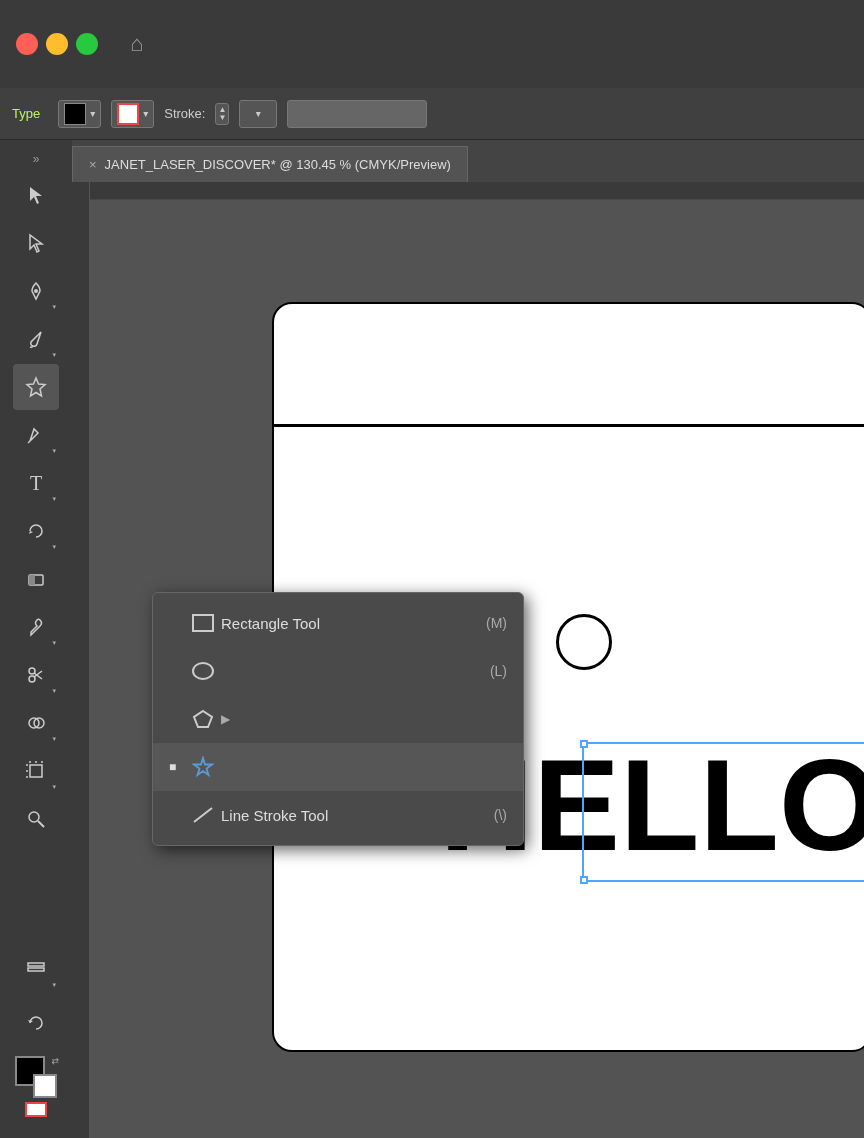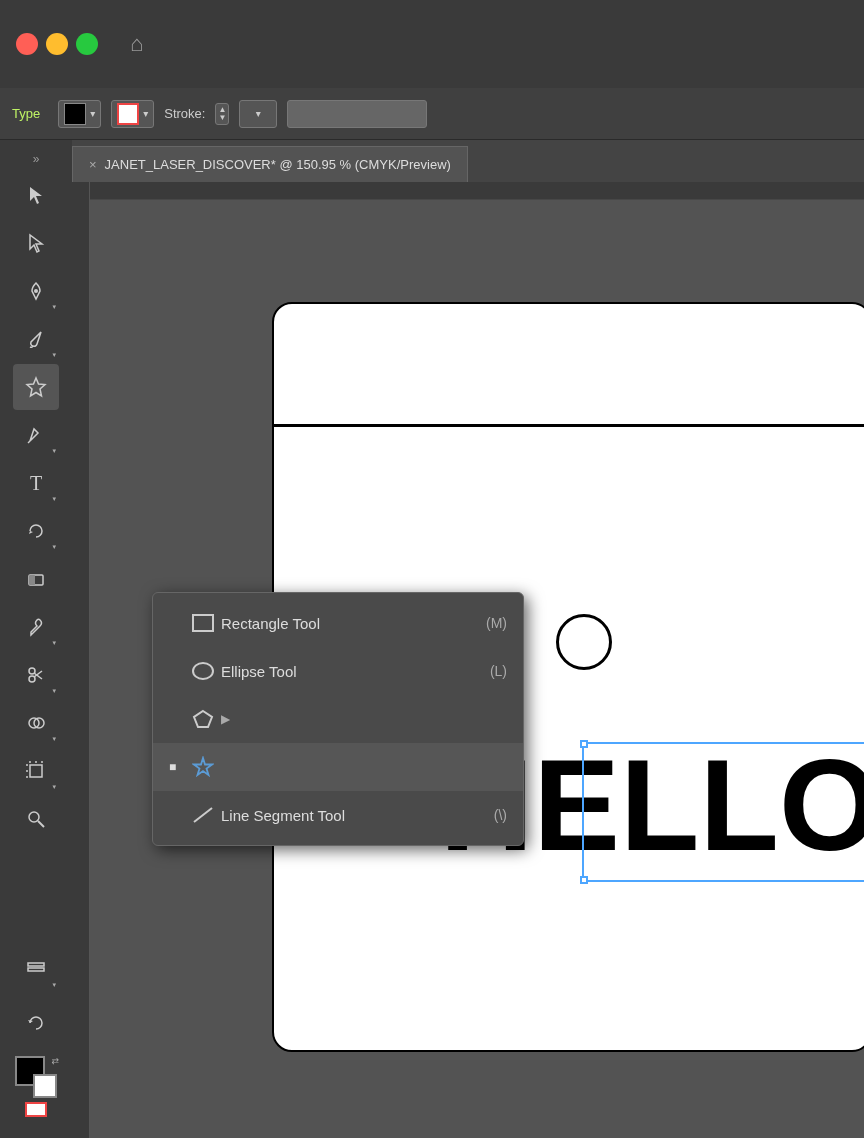--- a/index.html
+++ b/index.html
@@ -610,21 +610,21 @@
         <div class="none-swatch-inner"></div>
       </div>
     </div>
   </div>
 
   <div class="canvas-area">
 
     <div class="tab-bar">
       <div class="tab">
         <span class="tab-close">×</span>
-        <span>JANET_LASER_DISCOVER* @ 150.95 % (CMYK/Preview)</span>
+        <span>JANET_LASER_DISCOVER* @ 130.45 % (CMYK/Preview)</span>
       </div>
     </div>
 
     <div class="canvas-wrapper">
 
       <div class="ruler-top" style="position:absolute; top:0; left:18px; right:0; z-index:2;">
         <svg width="100%" height="18" style="display:block;">
           <rect width="100%" height="18" fill="#3a3a3a"></rect>
 
           <line x1="0" y1="18" x2="100%" y2="18" stroke="#555" stroke-width="1"></line>
@@ -658,21 +658,20 @@
           </div>
           <span class="menu-label">Rectangle Tool</span>
           <span class="menu-shortcut">(M)</span>
         </div>
 
         <div class="menu-item">
           <span class="menu-check"> </span>
           <div class="menu-icon">
             <div class="ellipse-icon"></div>
           </div>
-          <span class="menu-label">Ellipse Tool</span>
           <span class="menu-shortcut">(L)</span>
         </div>
 
         <div class="menu-item">
           <span class="menu-check"> </span>
           <div class="menu-icon polygon-icon">
             <svg width="22" height="20" viewBox="0 0 22 20">
               <polygon points="11,2 20,8 16,18 6,18 2,8" fill="none" stroke="#ccc" stroke-width="2"></polygon>
             </svg>
           </div>
@@ -690,20 +689,20 @@
 
         <div class="menu-item">
           <span class="menu-check"> </span>
           <div class="menu-icon">
             <div style="width:22px;height:22px;display:flex;align-items:center;justify-content:center;">
               <svg width="22" height="22" viewBox="0 0 22 22">
                 <line x1="2" y1="18" x2="20" y2="4" stroke="#ccc" stroke-width="2"></line>
               </svg>
             </div>
           </div>
-          <span class="menu-label">Line Segment Tool</span>
+          <span class="menu-label">Line Stroke Tool</span>
           <span class="menu-shortcut">(\)</span>
         </div>
       </div>
 
     </div>
   </div>
 </div>
 
 </body></html>

